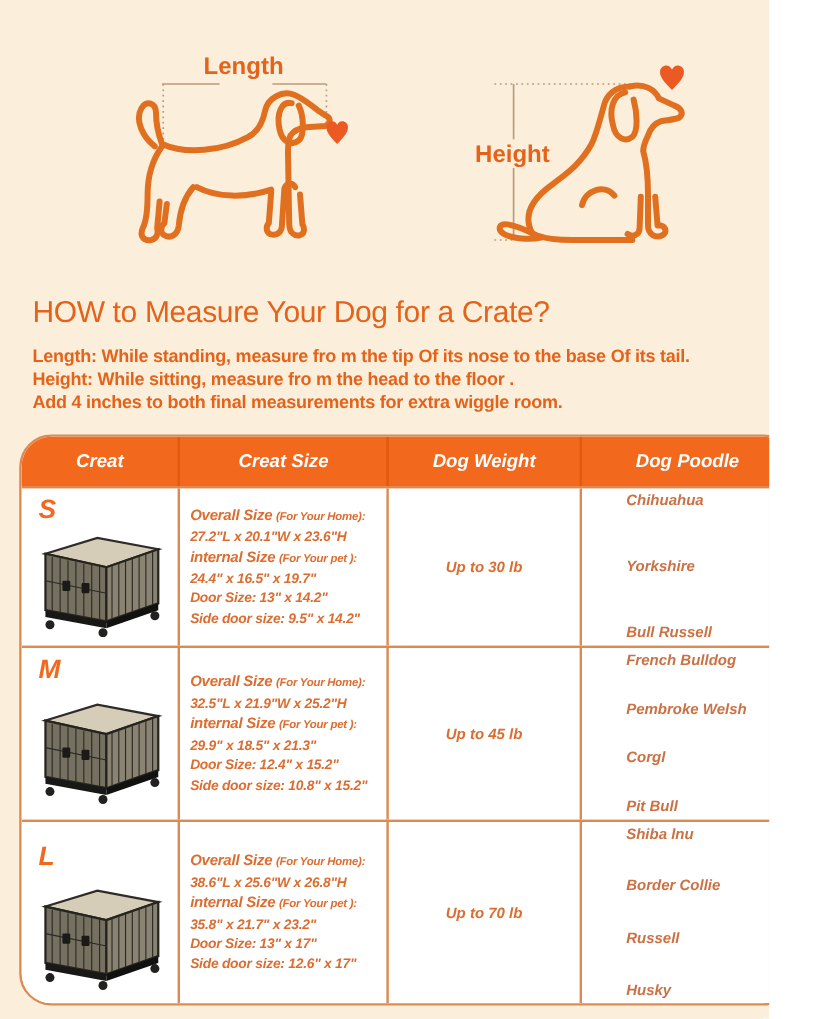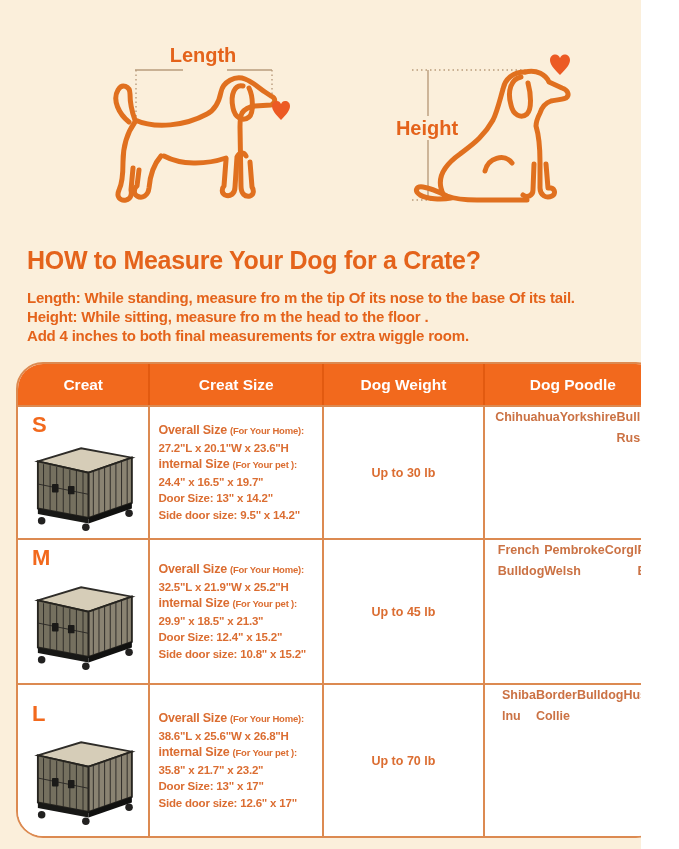--- a/index.html
+++ b/index.html
@@ -14,34 +14,35 @@
   .diagram{position:absolute;}
   .diagram svg{display:block;}
   .diag-label{
     font-weight:bold;
     fill:#E4631B;
     font-family:"Liberation Sans",sans-serif;
   }
   
   .title{
     position:absolute;left:27px;top:246px;
-    font-size:25px;font-weight:bold;color:#E4631B;
+    font-size:25px;font-weight:normal;color:#E4631B;
     letter-spacing:-0.3px;
   }
   .instructions{
     position:absolute;left:27px;top:288px;width:635px;
     font-size:15px;font-weight:bold;color:#E4631B;
     line-height:19px;letter-spacing:-0.2px;
   }
   
   .size-table{
     position:absolute;left:16px;top:362px;width:647px;
     border:2px solid #DC8A51;border-radius:27px;
     background:#fff;overflow:hidden;
     box-sizing:border-box;
+    font-style:italic;
   }
   .thead{
     display:grid;
     grid-template-columns:20.6% 27% 25% 27.4%;
     background:#F2691D;
   }
   .th{
     color:#fff;font-weight:bold;font-size:15.5px;
     text-align:center;padding:12px 0 11px 0;
     border-right:2px solid #E25A10;
@@ -75,21 +76,21 @@
     color:#DB6D31;font-weight:bold;font-size:11.5px;
     line-height:16.5px;letter-spacing:-0.2px;
   }
   .lbl{font-size:12.5px;}
   .note{font-size:9.5px;font-weight:bold;margin-top:28px;}
   .td-weight{
     display:flex;align-items:center;justify-content:center;
     color:#DB6D31;font-weight:bold;font-size:12.5px;
   }
   .td-breeds{
-    display:flex;flex-direction:row;justify-content:flex-end;
+    display:flex;flex-direction:column;justify-content:space-between;
     padding-left:37px;
     color:#CB7244;font-weight:bold;font-size:12.5px;
     line-height:21px;
   }
 </style>
 </head>
 <body>
 
 <div class="page">
 
@@ -345,18 +346,18 @@
         <div>35.8" x 21.7" x 23.2"</div>
         <div>Door Size: 13" x 17"</div>
         <div>Side door size: 12.6" x 17"</div>
       </div>
       <div class="td td-weight">
         <span>Up to 70 lb</span>
       </div>
       <div class="td td-breeds">
         <div>Shiba lnu</div>
         <div>Border Collie</div>
-        <div>Bulldog</div>
+        <div>Russell</div>
         <div>Husky</div>
       </div>
     </div>
   </div>
 </div>
 
 </body></html>

